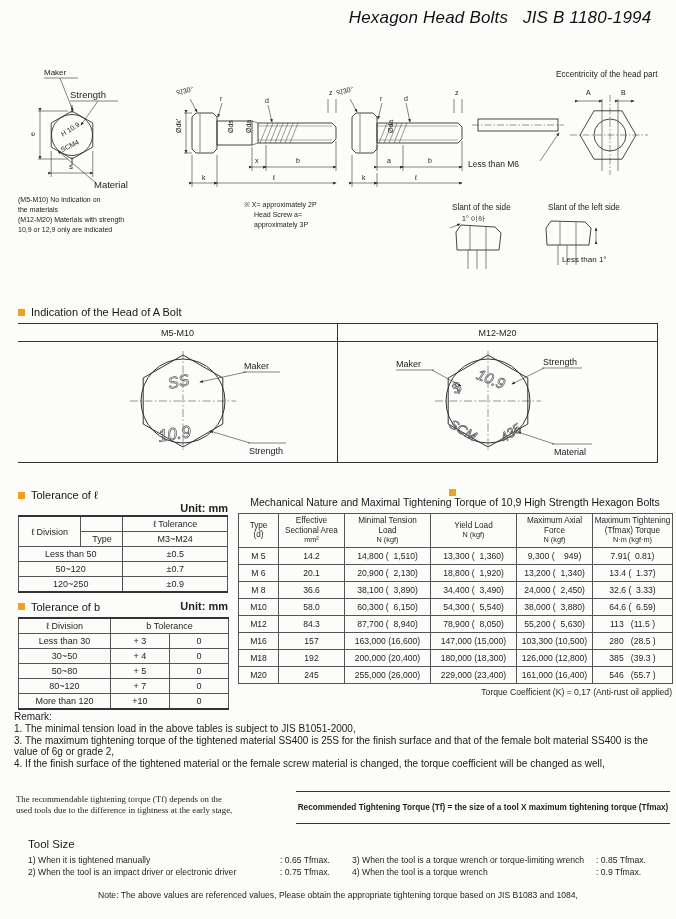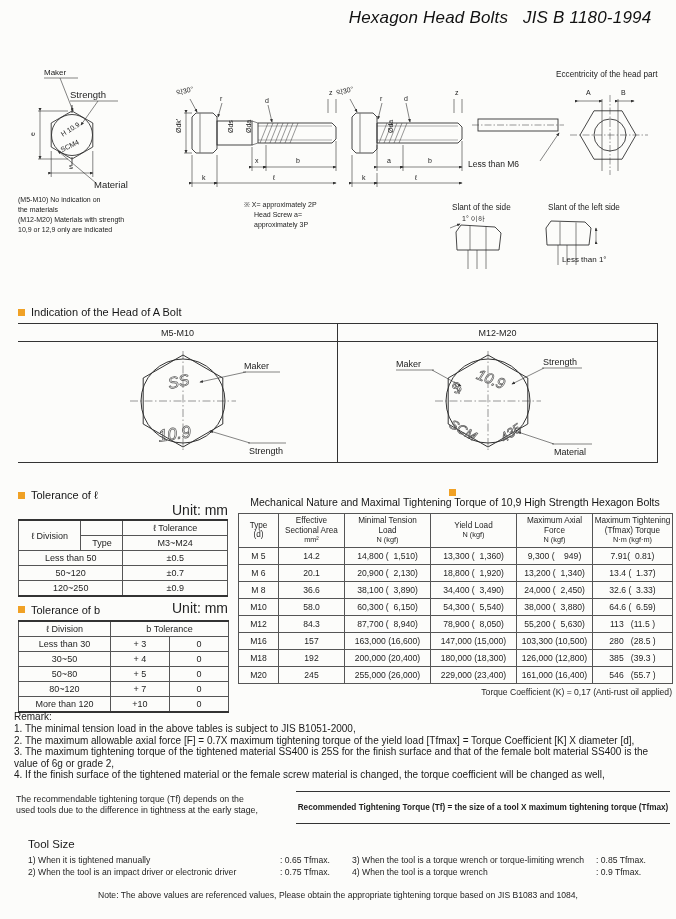--- a/index.html
+++ b/index.html
@@ -4,21 +4,21 @@
 <style>
   html,body{margin:0;padding:0;}
   body{
     width:676px;height:919px;position:relative;background:#fcfcfa;color:#1e1e1e;
     font-family:"Liberation Sans",sans-serif;overflow:hidden;
   }
   .abs{position:absolute;}
   .title{font-style:italic;font-size:17px;letter-spacing:0.2px;white-space:pre;color:#111;}
   .sec-title{font-size:11px;color:#161616;display:flex;align-items:center;}
   .bullet{display:inline-block;width:7px;height:7px;background:#f0a125;margin-right:6px;flex:0 0 auto;}
-  .unit{font-size:14px;color:#222;}
+  .unit{font-size:11px;color:#222;font-weight:bold;}
   table{border-collapse:collapse;}
   
   .tol{width:210px;font-size:9px;table-layout:fixed;}
   .tol th,.tol td{border:1px solid #555;height:14px;text-align:center;font-weight:normal;padding:0 2px;}
   .tol{border-top:2px solid #333;border-bottom:2px solid #333;}
   .tol tr:first-child th{border-top:2px solid #333;}
   
   .mech{width:434px;font-size:8.6px;table-layout:fixed;border:1.5px solid #333;}
   .mech th{border:1px solid #555;font-weight:normal;font-size:8.2px;line-height:9.5px;padding:2px 1px;vertical-align:middle;}
   .mech td{border:1px solid #555;height:16px;text-align:center;padding:0 2px;white-space:pre;}
@@ -481,26 +481,25 @@
           <td>546   (55.7 )</td>
         </tr>
       </tbody>
   </table>
   <div style="text-align:right;font-size:8.6px;margin-top:3px;">Torque Coefficient (K) = 0,17 (Anti-rust oil applied)</div>
 </div>
 
 <div class="abs remark" style="left:14px;top:711px;width:655px;">
   <div class="rt">Remark:</div>
   <div>1. The minimal tension load in the above tables is subject to JIS B1051-2000,</div>
-  <div>2. The maximum allowable axial force [F] = 0.7X maximum tightening torque of the yield load [Tfmax] = Torque Coefficient [K] X diameter [d],</div>
   <div>3. The maximum tightening torque of the tightened material SS400 is 25S for the finish surface and that of the female bolt material SS400 is the value of 6g or grade 2,</div>
   <div>4. If the finish surface of the tightened material or the female screw material is changed, the torque coefficient will be changed as well,</div>
 </div>
 
-<div class="abs para" style="left:16px;top:794px;width:272px;">
+<div class="abs para" style="left:16px;top:794px;width:272px;font-family:Liberation Serif, serif;">
   <div>The recommendable tightening torque (Tf) depends on the</div>
   <div>used tools due to the difference in tightness at the early stage,</div>
 </div>
 <div class="abs fbox" style="left:296px;top:791px;width:374px;height:31px;font-weight:bold;">
   <span>Recommended Tightening Torque (Tf) = the size of a tool X maximum tightening torque (Tfmax)</span>
 </div>
 
 <div class="abs tool-title" style="left:28px;top:838px;">Tool Size</div>
 <div class="abs tool-item" style="left:28px;top:855px;">1) When it is tightened manually</div>
 <div class="abs tool-item" style="left:280px;top:855px;">: 0.65 Tfmax.</div>

